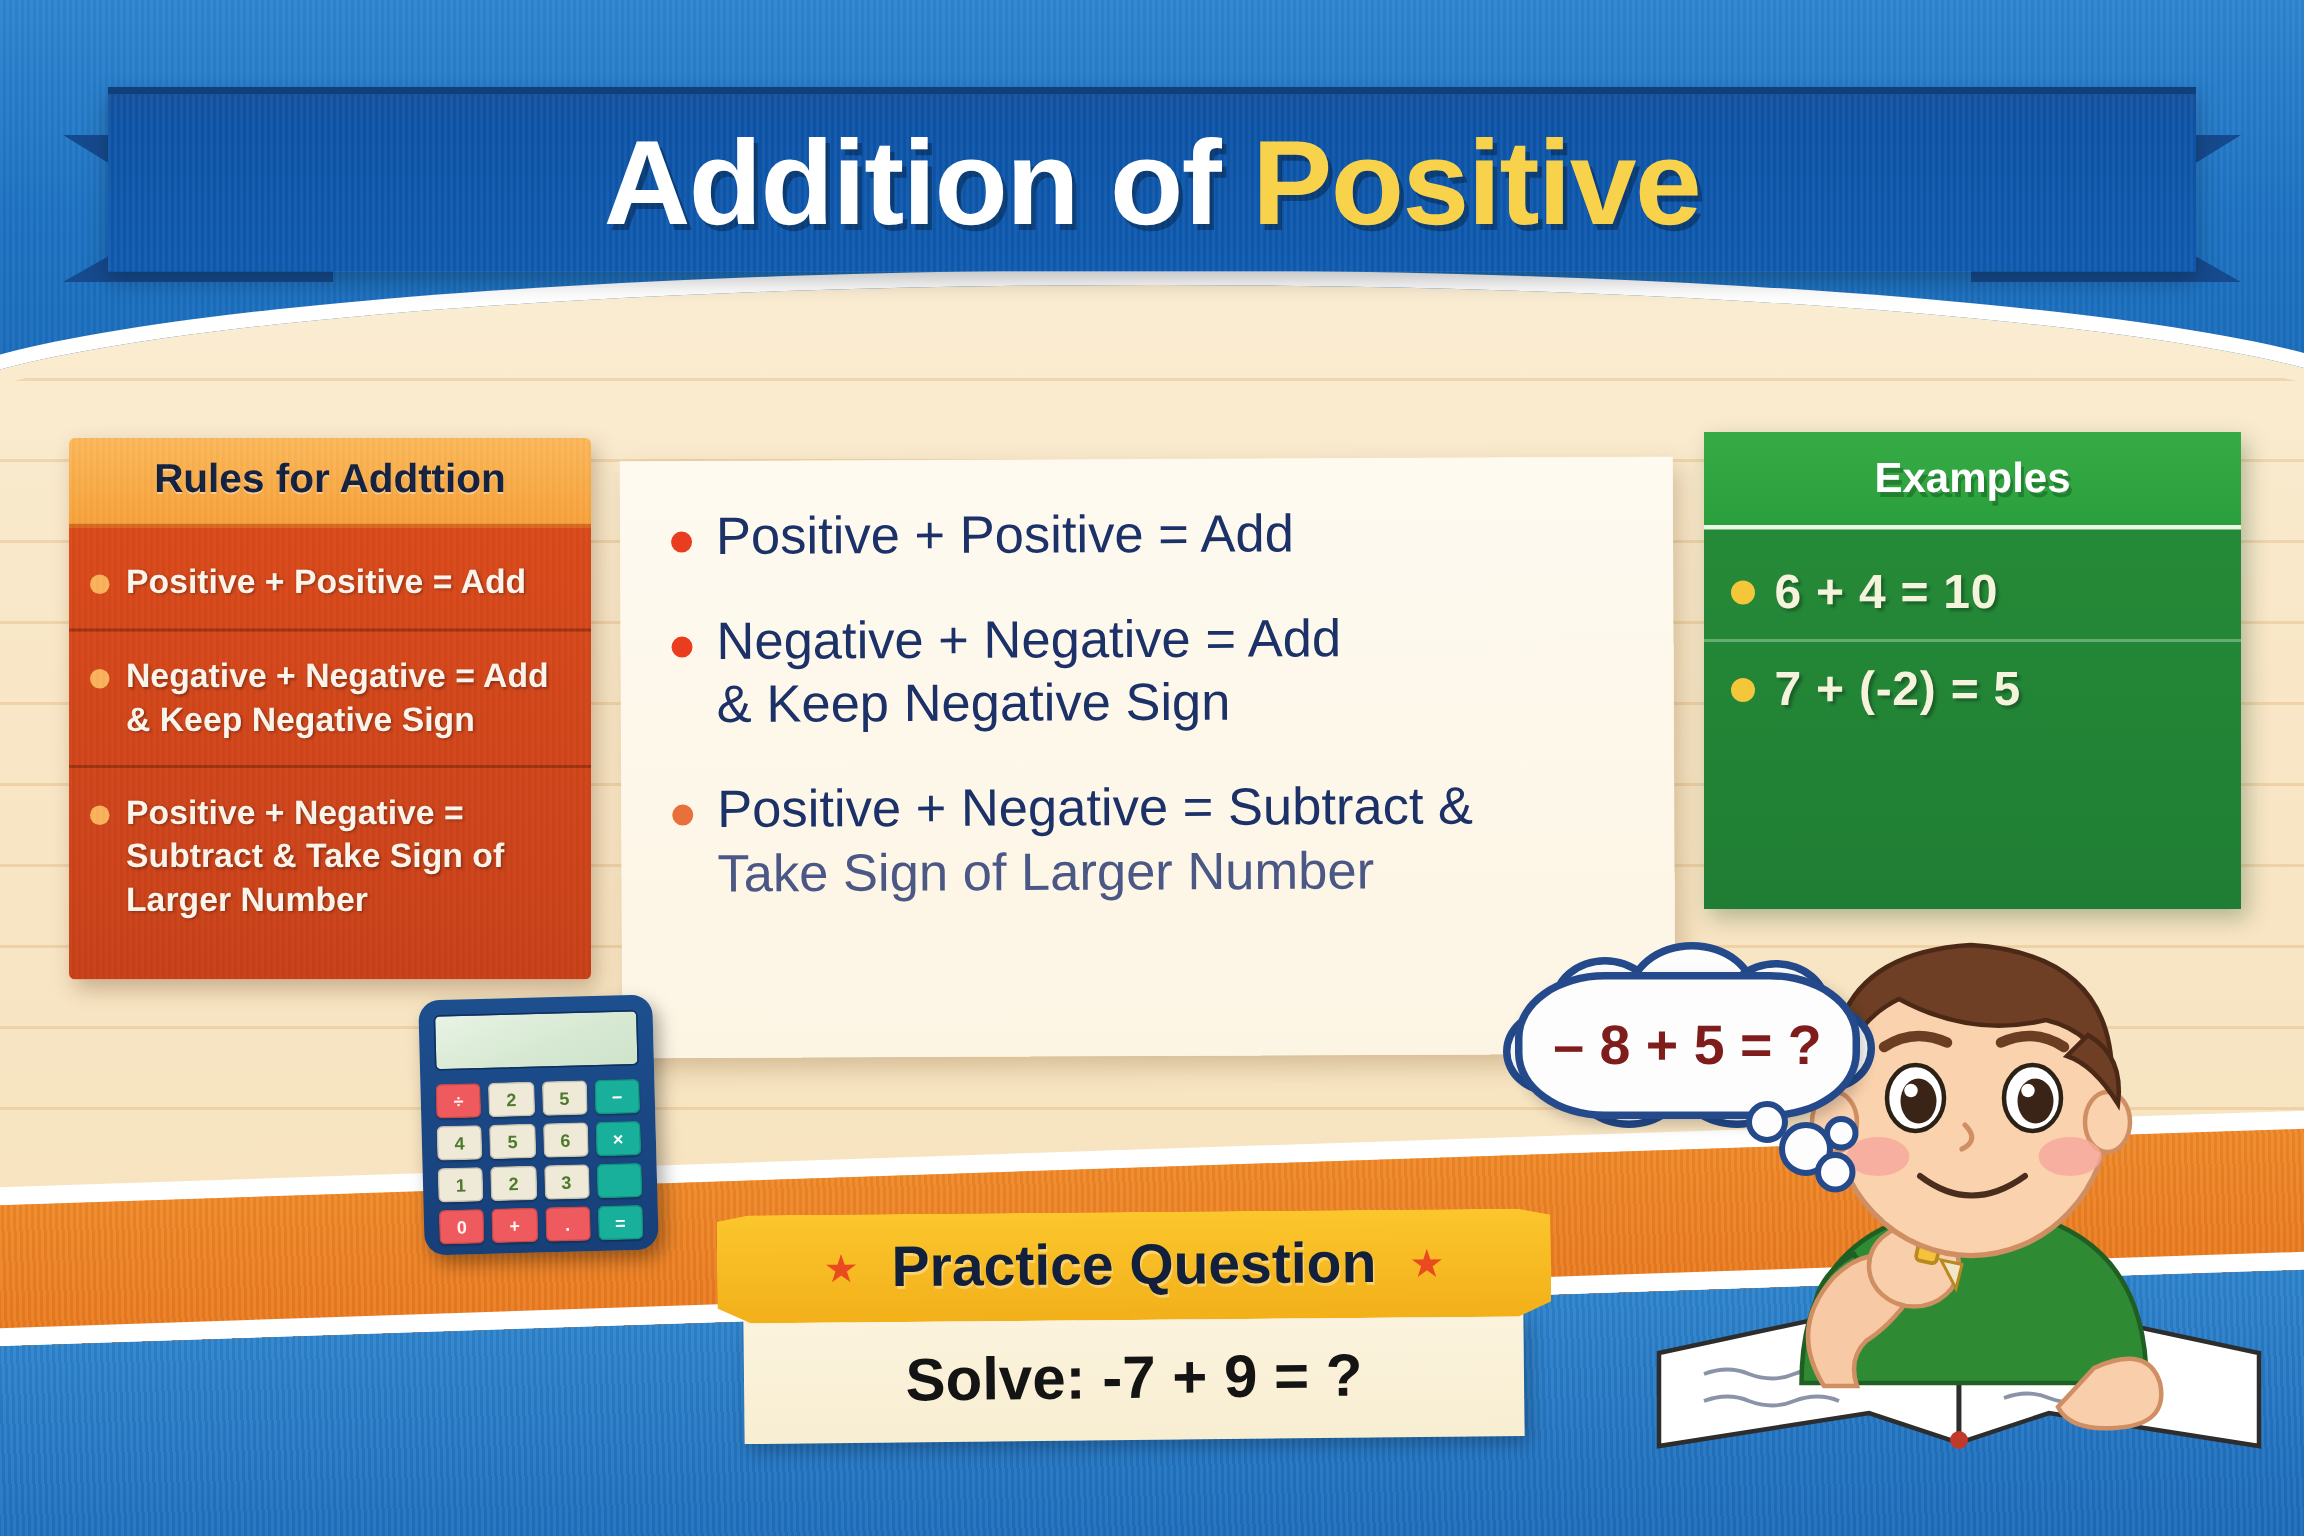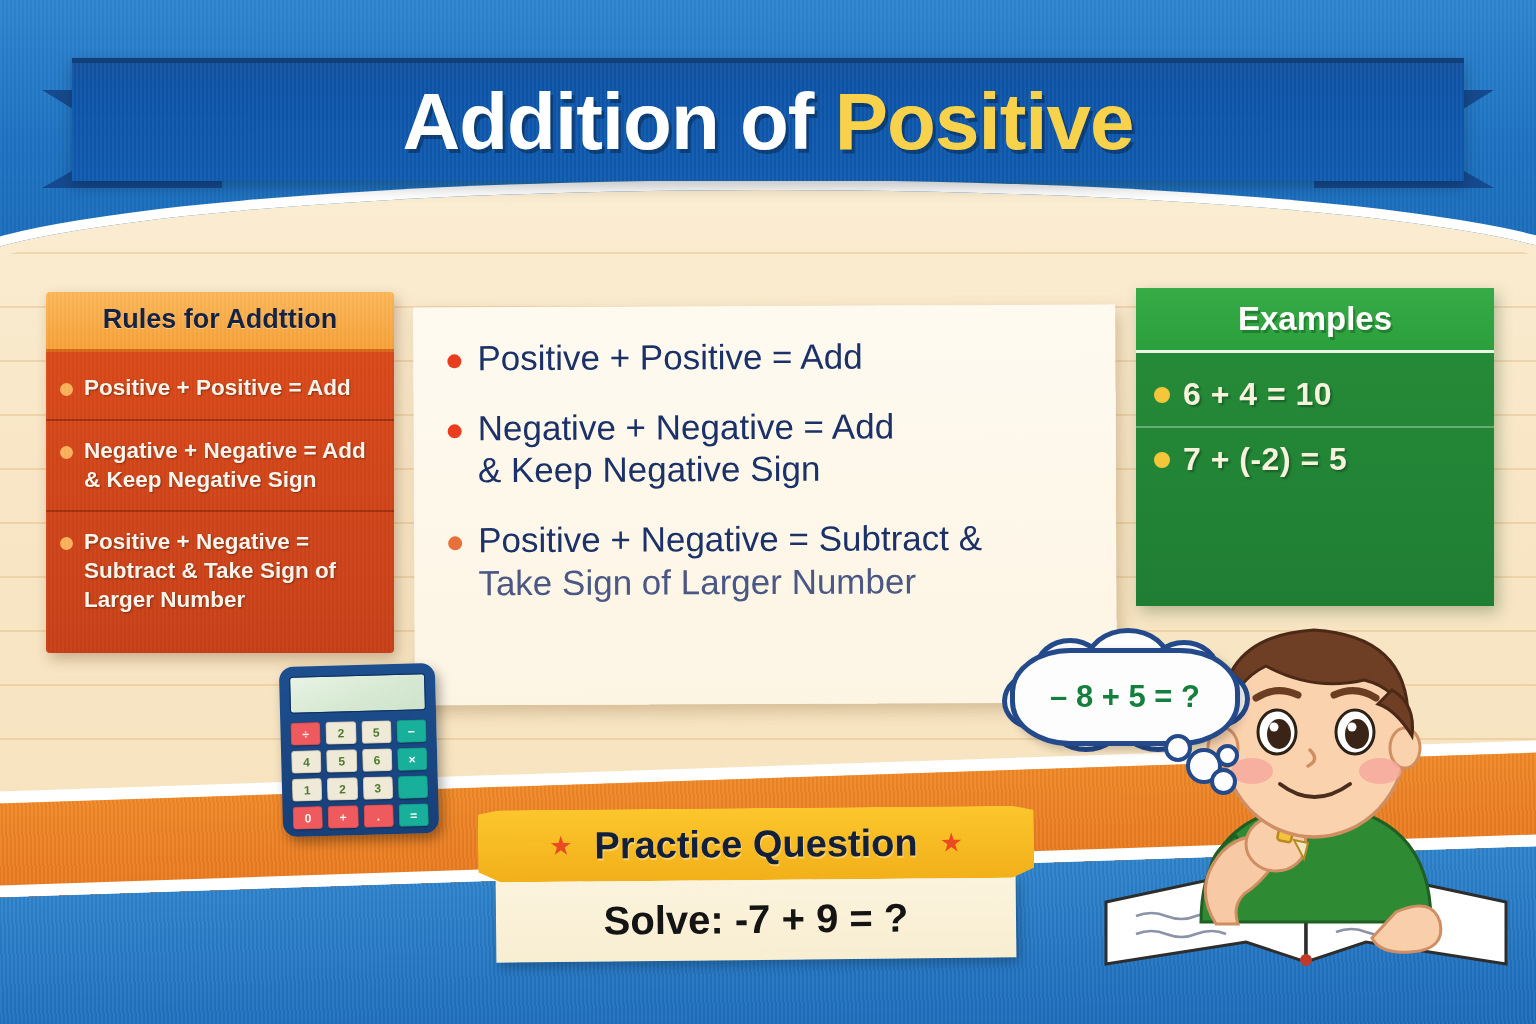--- a/index.html
+++ b/index.html
@@ -151,21 +151,21 @@
     position: absolute; left: 1136px; top: 288px; width: 358px; height: 318px;
     box-shadow: 4px 6px 14px rgba(20,70,30,.30);
     overflow: hidden;
   }
   .examples-header {
     background: linear-gradient(180deg,#36ab46 0%, #2a9f3b 100%);
     height: 62px; display: flex; align-items: center; justify-content: center;
     border-bottom: 3px solid #e9f5e6;
   }
   .examples-header-text {
-    font-size: 33px; font-weight: bold; color: #ffffff;
+    font-size: 28px; font-weight: bold; color: #ffffff;
     text-shadow: 2px 3px 0 rgba(0,0,0,.22);
   }
   .examples-body {
     background: linear-gradient(180deg,#258a38 0%, #1f7d33 100%);
     height: 253px; padding: 10px 0 0;
   }
   .example-item {
     display: flex; gap: 13px; align-items: center;
     padding: 13px 14px 13px 18px;
     border-bottom: 2px solid rgba(220,245,220,.35);
@@ -213,21 +213,21 @@
     background: #fdfdfd; border: 5px solid #244a8c;
     border-radius: 60px / 44px;
     display: flex; align-items: center; justify-content: center;
     box-shadow: 3px 4px 9px rgba(0,0,0,.2);
   }
   .thought-lobe {
     position: absolute; background: #fdfdfd; border: 5px solid #244a8c; border-radius: 50%;
   }
   .thought-text {
     position: relative; z-index: 5;
-    font-size: 31px; font-weight: bold; color: #15803d; white-space: nowrap;
+    font-size: 37px; font-weight: bold; color: #7f1d1d; white-space: nowrap;
   }
   .thought-bub {
     position: absolute; background: #fdfdfd; border: 4px solid #244a8c; border-radius: 50%;
   }
 
   
   .practice-banner {
     position: absolute; left: 478px; top: 808px; width: 556px; height: 72px;
     background: linear-gradient(180deg,#fcc62d 0%, #f2b019 100%);
     clip-path: polygon(0 6%, 4% 0, 96% 0, 100% 6%, 100% 86%, 96% 100%, 4% 100%, 0 86%);

